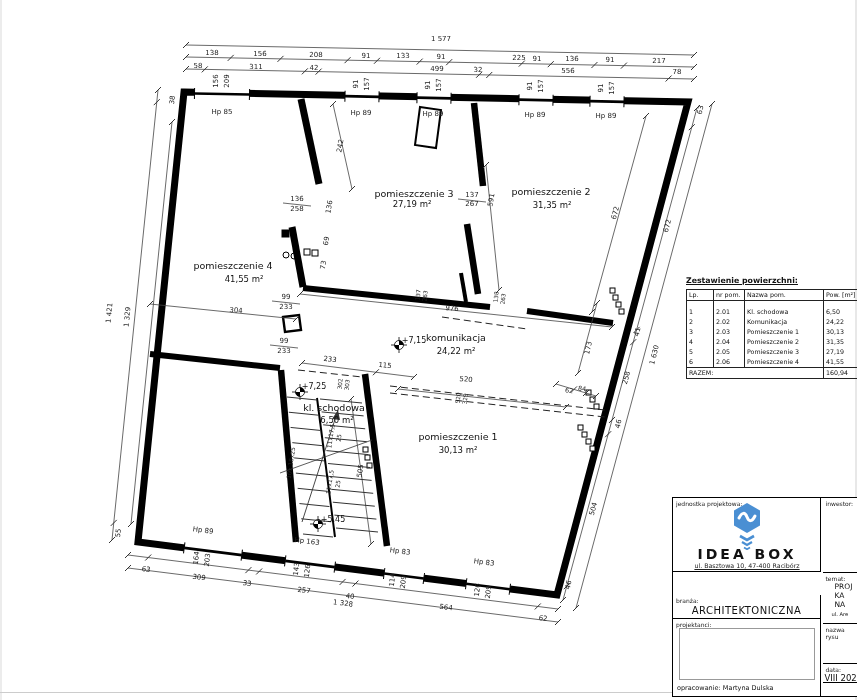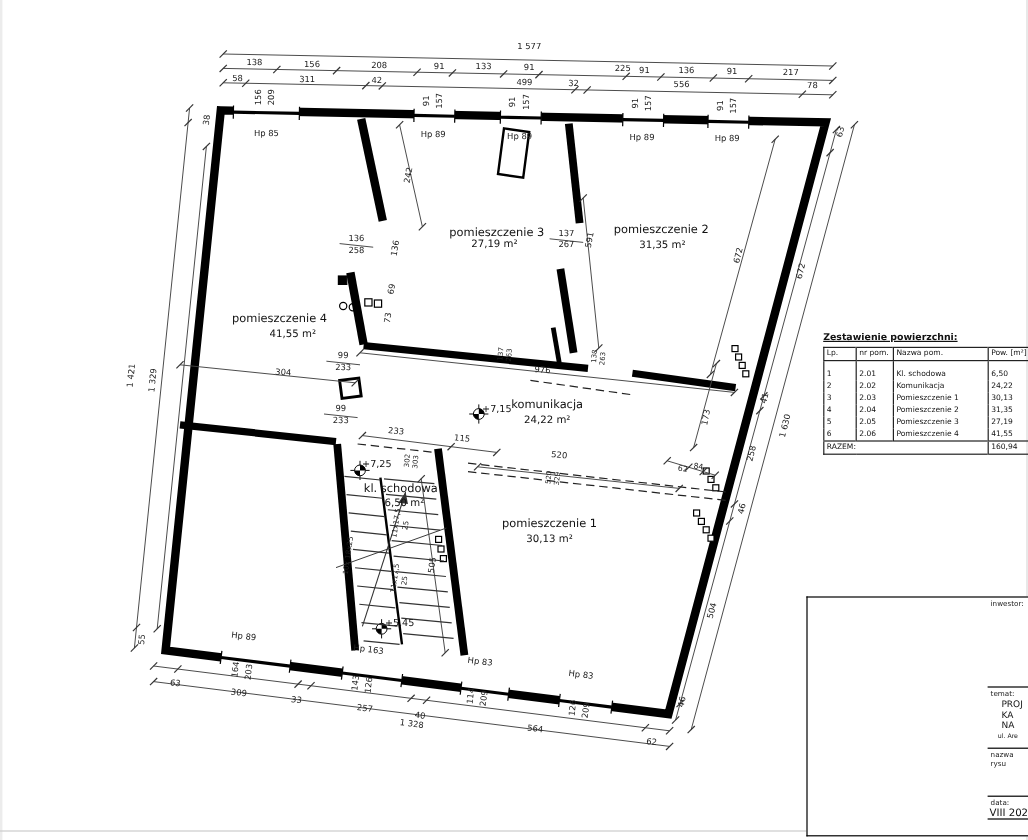--- a/index.html
+++ b/index.html
@@ -485,20 +485,41 @@
     <tfoot>
       <tr>
         <td colspan="3">RAZEM:</td>
         <td>160,94</td>
       </tr>
     </tfoot>
   </table>
 </div>
 
 <div id="tblock">
+  <div id="tb-jed" class="tb-cell">
+    <div class="tb-label">jednostka projektowa:</div>
+    <svg id="tb-logo" width="60" height="48">
+      <polygon points="30,1 43,8.5 43,23.5 30,31 17,23.5 17,8.5" fill="#4a8fd3"></polygon>
+      <path d="M22,16 C25,10 28,10 30,15 C32,20 35,20 38,14" stroke="#fff" stroke-width="3" fill="none" stroke-linecap="round"></path>
+      <path d="M23,34 L30,38 L37,34" stroke="#4a8fd3" stroke-width="2.6" fill="none"></path>
+      <path d="M25,40 L30,43 L35,40" stroke="#4a8fd3" stroke-width="2.2" fill="none"></path>
+      <path d="M27,45.5 L30,47.2 L33,45.5" stroke="#4a8fd3" stroke-width="1.8" fill="none"></path>
+    </svg>
+    <div id="tb-company">IDEA BOX</div>
+    <div id="tb-address">ul. Basztowa 10, 47-400 Racibórz</div>
+  </div>
+  <div id="tb-branza" class="tb-cell">
+    <div class="tb-label">branża:</div>
+    <div class="tb-big">ARCHITEKTONICZNA</div>
+  </div>
+  <div id="tb-proj" class="tb-cell">
+    <div class="tb-label">projektanci:</div>
+    <div id="tb-projbox"></div>
+    <div id="tb-oprac">opracowanie: Martyna Dulska</div>
+  </div>
   <div id="tb-inw" class="tb-cell">
     <div class="tb-label">inwestor:</div>
   </div>
   <div id="tb-temat" class="tb-cell">
     <div class="tb-label">temat:</div>
     <div class="tb-temat-line">PROJ</div>
     <div class="tb-temat-line">KA</div>
     <div class="tb-temat-line">NA</div>
     <div class="tb-temat-sub">ul. Are</div>
   </div>

